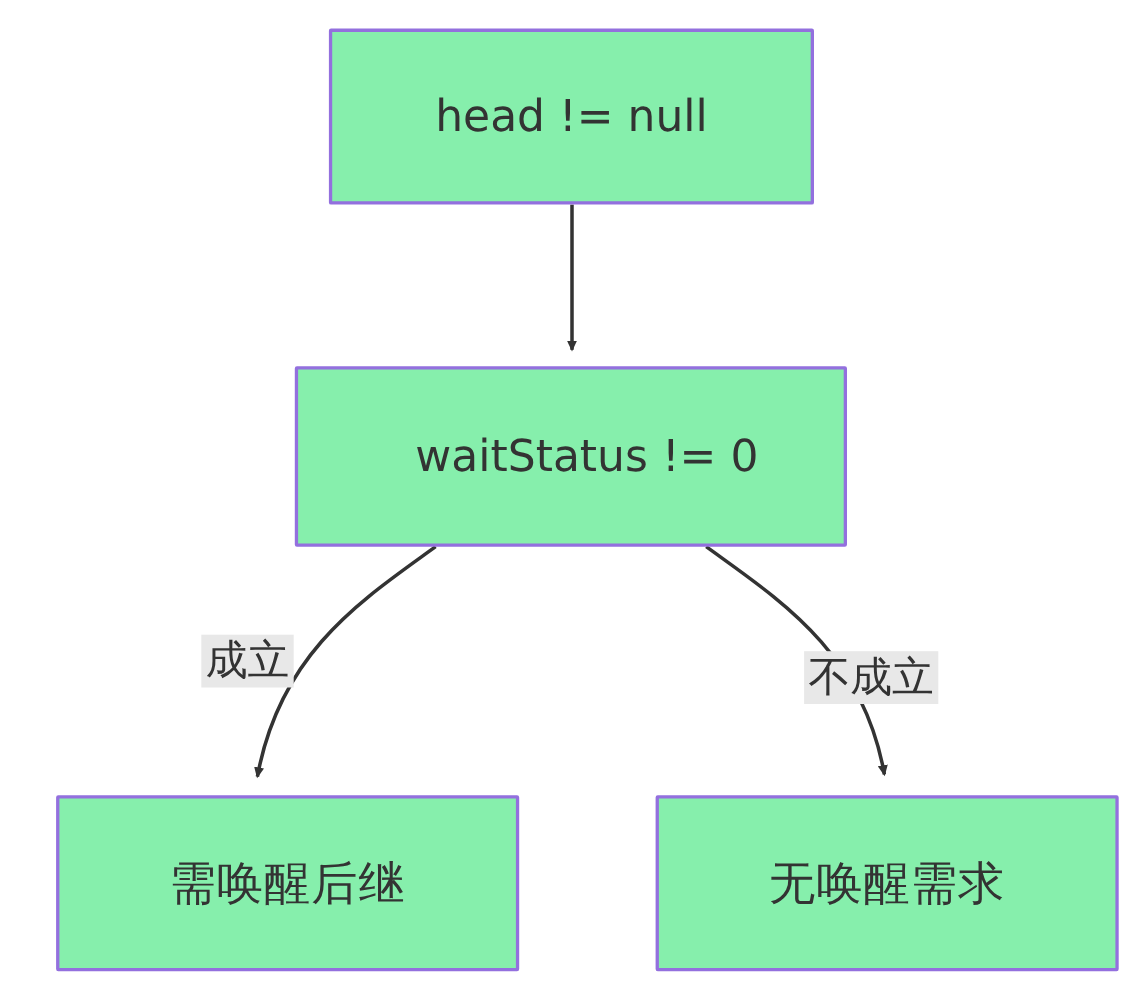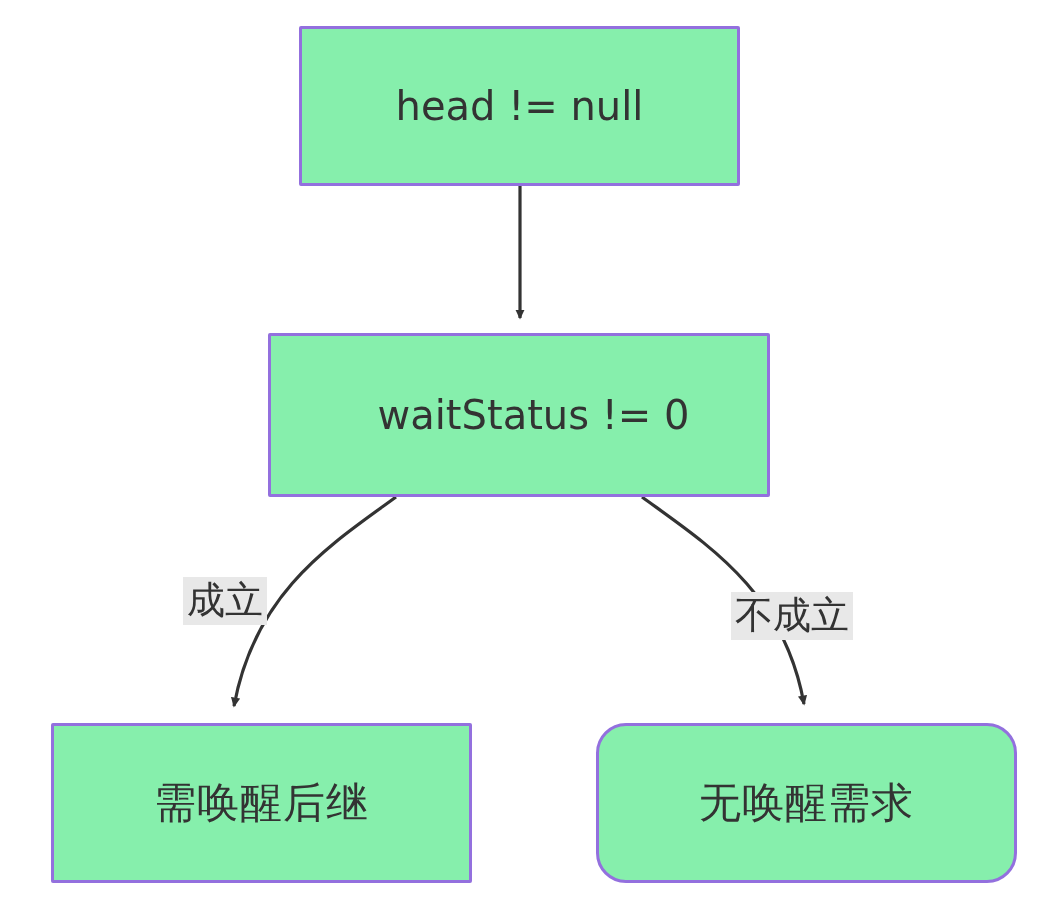--- a/index.html
+++ b/index.html
@@ -56,21 +56,21 @@
     color: #333333;
     font-size: 38px;
     line-height: 1.15;
     white-space: nowrap;
     padding: 2px 4px;
     box-sizing: border-box;
   }
   #node-head      { left: 299px; top: 26px;  width: 441px; height: 160px; }
   #node-waitstatus{ left: 268px; top: 333px; width: 502px; height: 164px; padding-left: 29px; }
   #node-wake      { left: 23px;  top: 723px; width: 421px; height: 160px; margin-left: 28px; }
-  #node-nowake    { left: 596px; top: 723px; width: 421px; height: 160px; border-radius: 30px; }
+  #node-nowake    { left: 596px; top: 723px; width: 421px; height: 160px; }
   #edge-label-true  { left: 183px; top: 577px; }
   #edge-label-false { left: 731px; top: 592px; }
 </style>
 </head>
 <body>
 
 <div id="diagram-root">
 
   <svg class="edge-layer" viewBox="0 0 1038 906">
     <defs>

